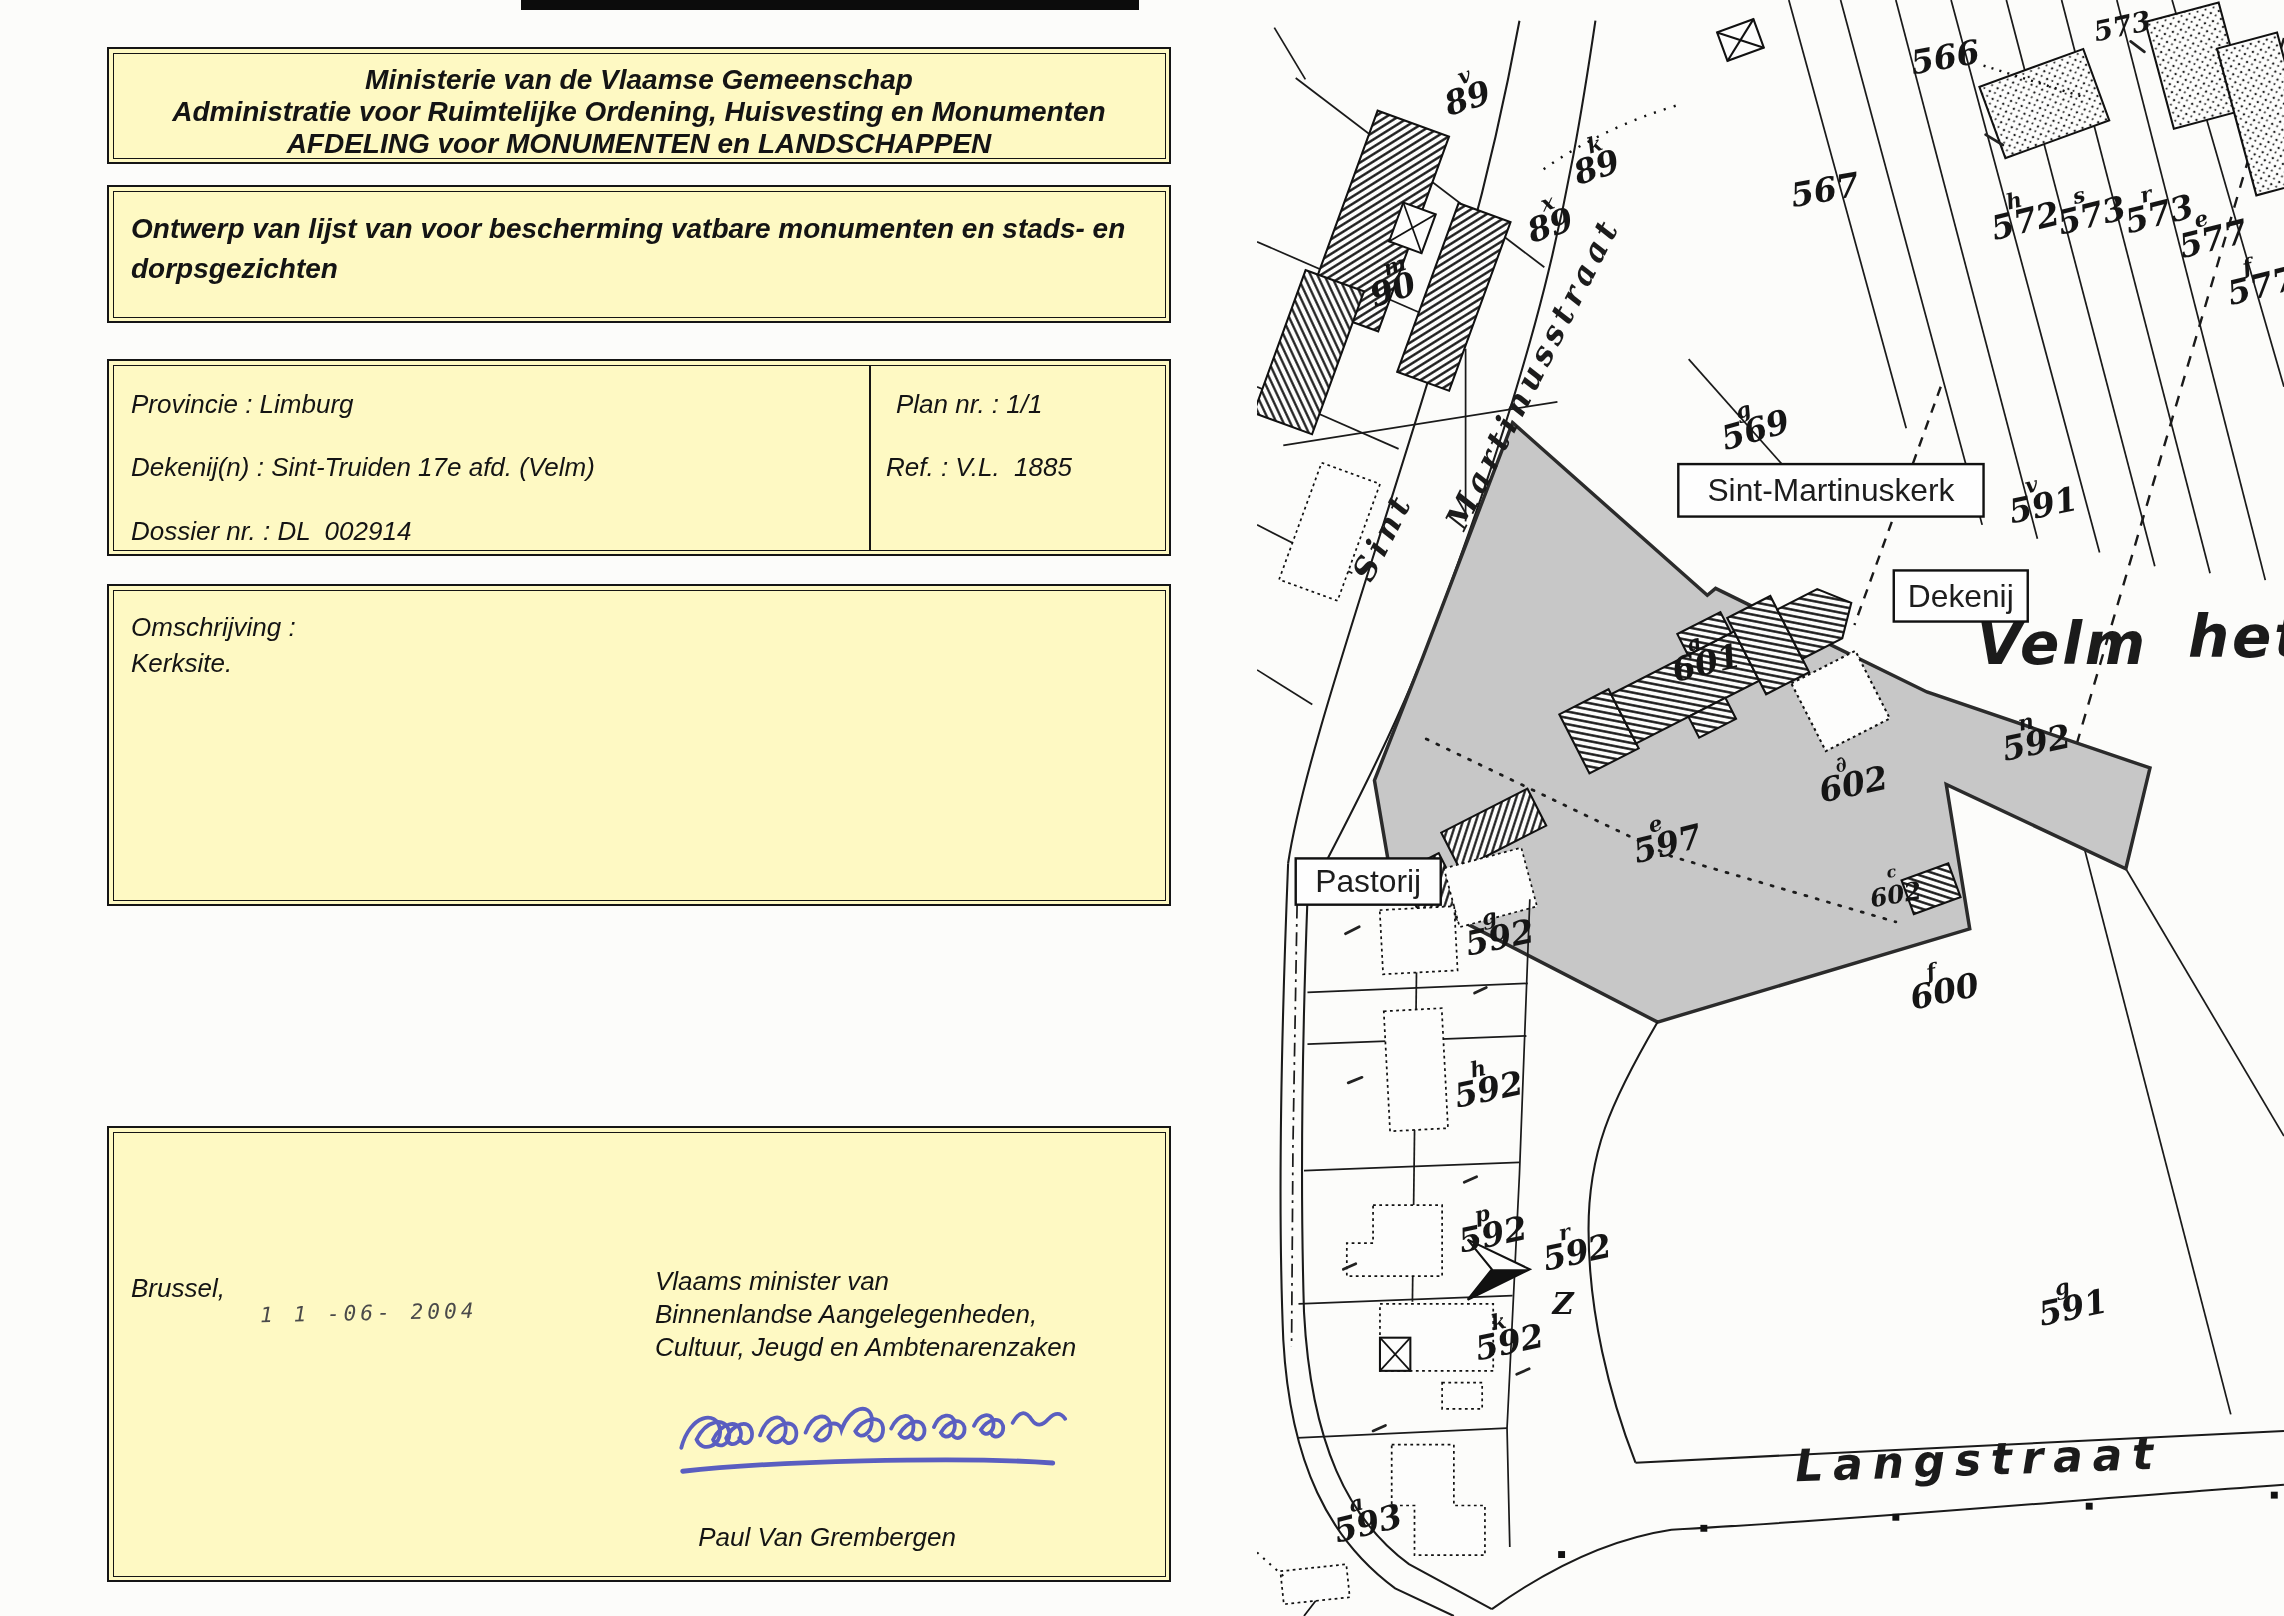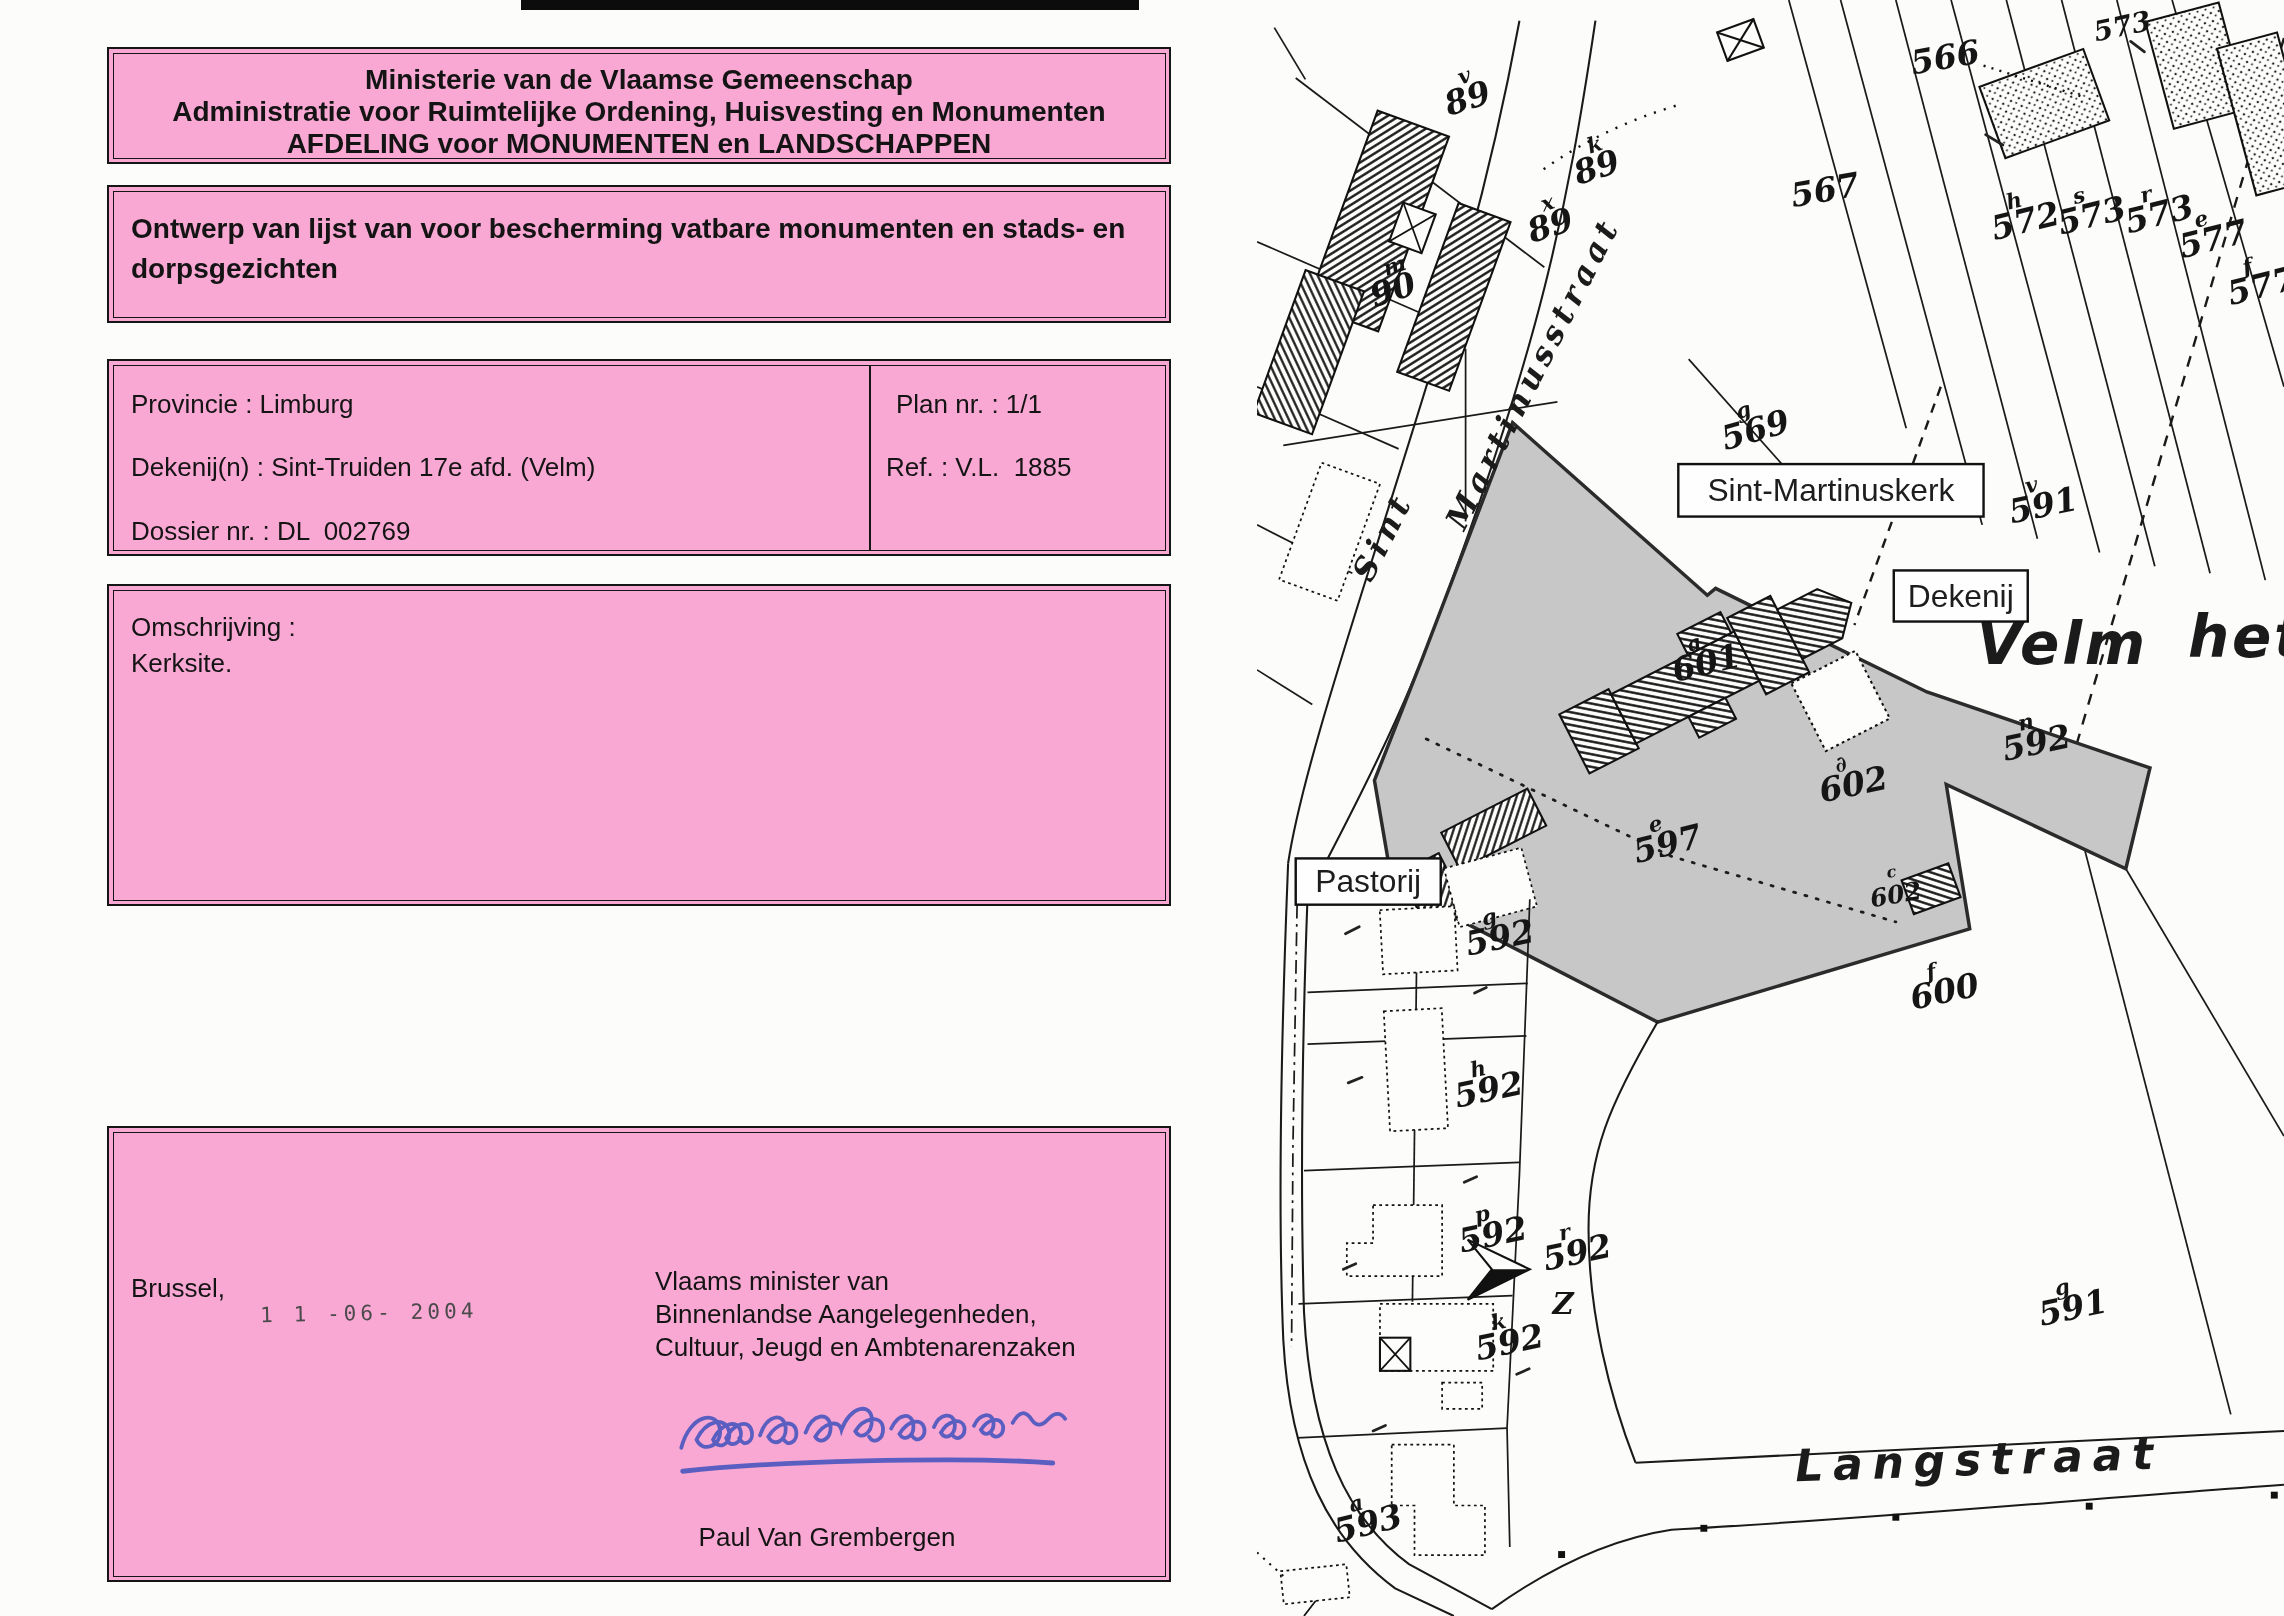--- a/index.html
+++ b/index.html
@@ -1,21 +1,21 @@
 <!DOCTYPE html>
 <html style="font-size:11px"><head>
 <meta charset="utf-8">
 <style>
   html,body{margin:0;padding:0;background:#e8e8e4;}
   .page{position:relative;width:2284px;height:1616px;background:#fcfcfa;overflow:hidden;
         font-family:"Liberation Sans", sans-serif;color:#161616;}
   .topbar{position:absolute;left:521px;top:0;width:618px;height:9.7px;background:#0c0c0c;}
 
   
-  .dbox{position:absolute;border:2.8px solid #151515;background:#f9a8d4;}
+  .dbox{position:absolute;border:2.8px solid #151515;background:#fef9c3;font-style:italic;}
   .dbox-in{position:absolute;inset:3.5px;border:1.4px solid #151515;}
   .dtxt{position:absolute;white-space:pre;color:#141414;}
   .hdr{width:100%;text-align:center;font-weight:bold;font-size:28px;}
   .b{font-weight:bold;}
   .n38{font-size:26px;}
   .n40{font-size:28px;}
   .vdiv{position:absolute;top:4.1px;bottom:4.1px;width:2.1px;background:#151515;}
   .swatch{position:absolute;border:2.1px solid #232323;}
   .stamp{font-family:"DejaVu Sans Mono", monospace;color:#4a4a4a;letter-spacing:4.1px;
          transform:rotate(-1.2deg);font-size:21px;}
@@ -45,21 +45,21 @@
     <div class="dbox-in"></div>
     <div class="dtxt b n40" style="left:22px;top:26px;">Ontwerp van lijst van voor bescherming vatbare monumenten en stads- en</div>
     <div class="dtxt b n40" style="left:22px;top:66px;">dorpsgezichten</div>
   </div>
 
   <div class="dbox" style="left:107px;top:359px;width:1060px;height:193px;">
     <div class="dbox-in"></div>
     <div class="vdiv" style="left:760px;"></div>
     <div class="dtxt n38" style="left:22px;top:28px;">Provincie : Limburg</div>
     <div class="dtxt n38" style="left:22px;top:91px;">Dekenij(n) : Sint-Truiden 17e afd. (Velm)</div>
-    <div class="dtxt n38" style="left:22px;top:155px;">Dossier nr. : DL  002769</div>
+    <div class="dtxt n38" style="left:22px;top:155px;">Dossier nr. : DL  002914</div>
     <div class="dtxt n38" style="left:777px;top:28px;margin-left:10px;">Plan nr. : 1/1</div>
     <div class="dtxt n38" style="left:777px;top:91px;">Ref. : V.L.  1885</div>
   </div>
 
   <div class="dbox" style="left:107px;top:584px;width:1060px;height:318px;">
     <div class="dbox-in"></div>
     <div class="dtxt n38" style="left:22px;top:26px;">Omschrijving :</div>
     <div class="dtxt n38" style="left:22px;top:62px;">Kerksite.</div>
   </div>
 

